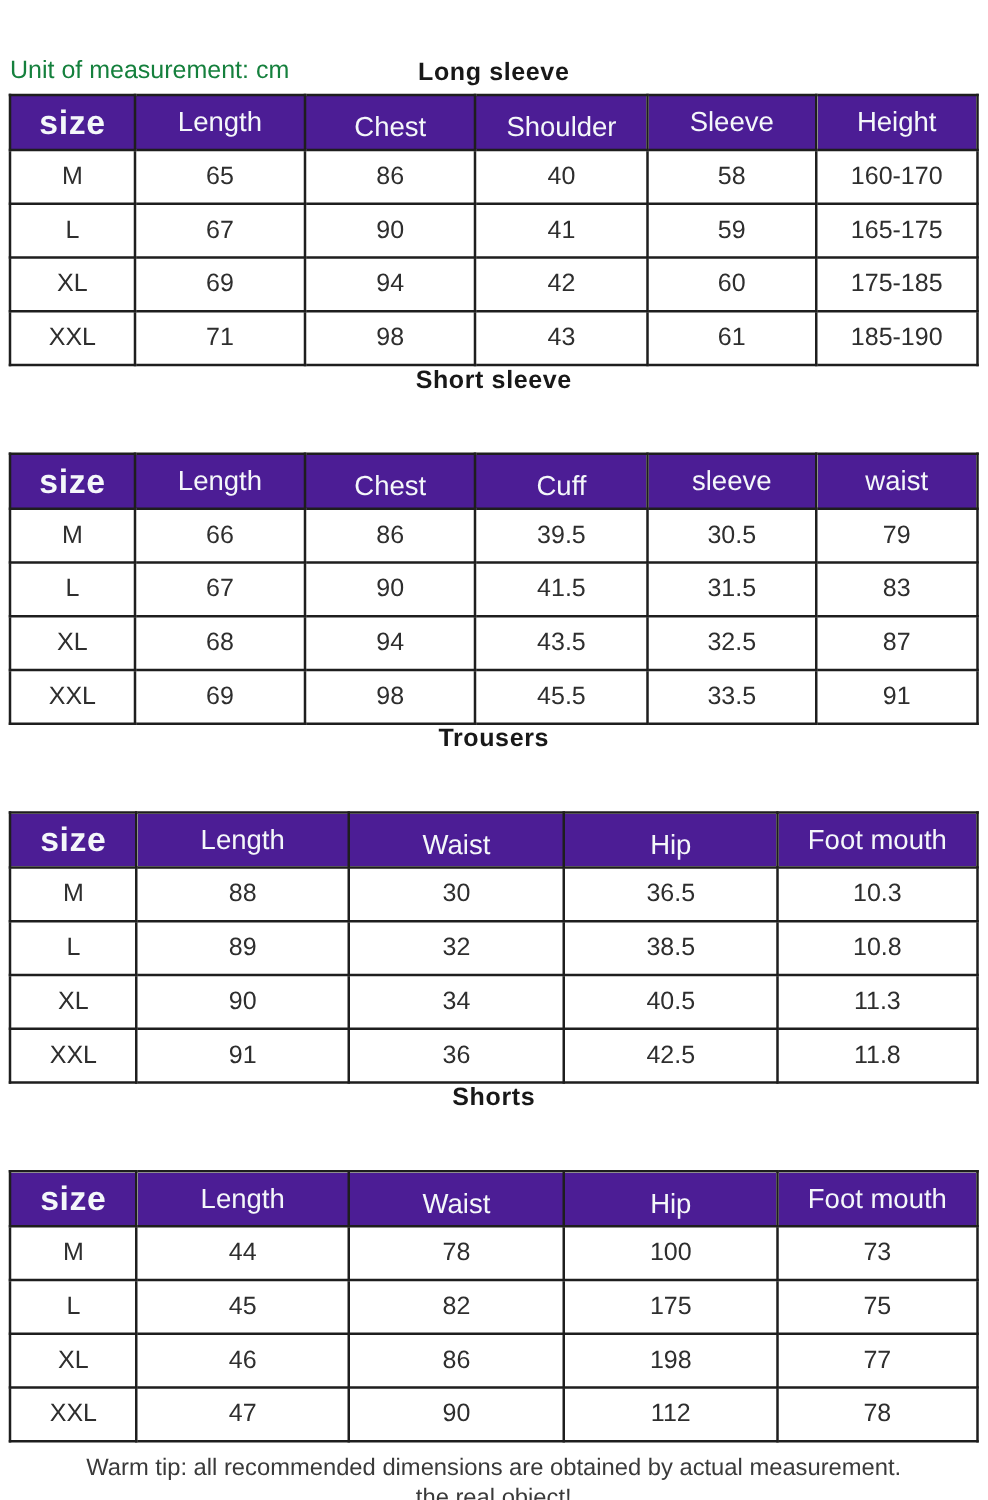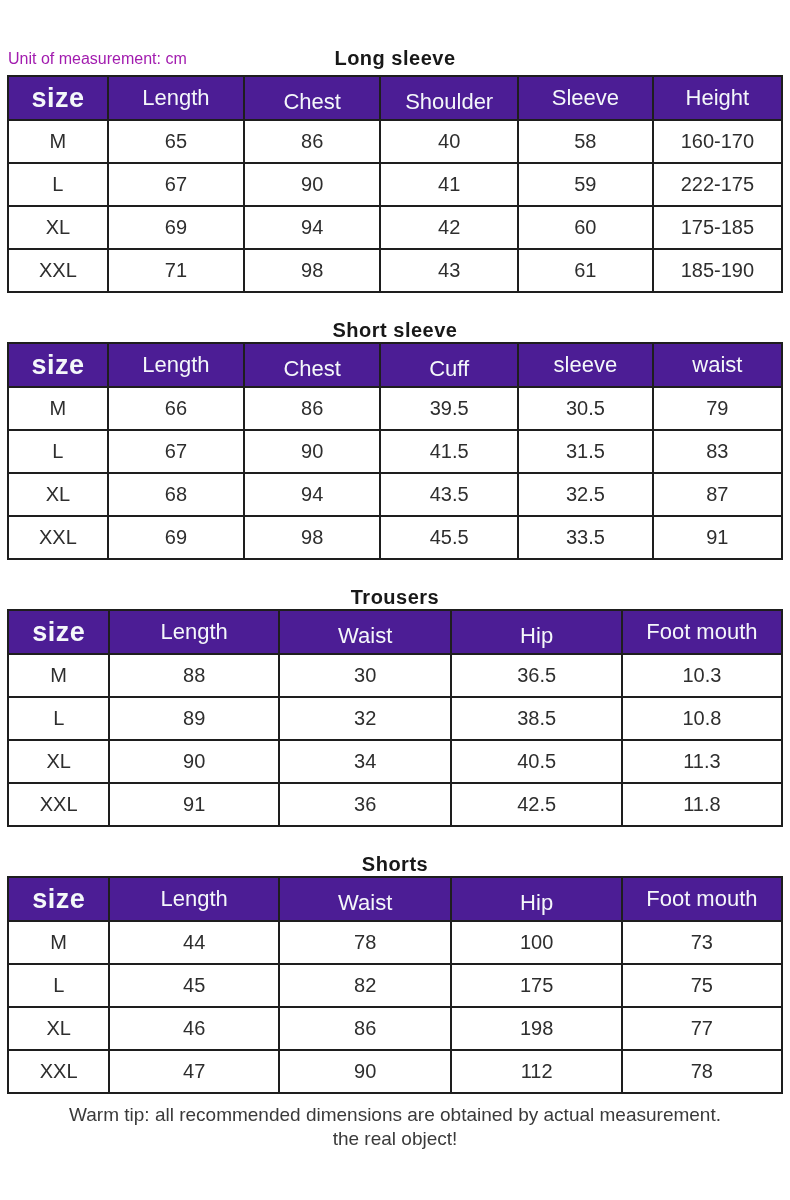--- a/index.html
+++ b/index.html
@@ -11,43 +11,43 @@
   .sheet {
     width: 790px;
     height: 1200px;
     box-sizing: border-box;
     padding: 0 7px;
     background: #ffffff;
     overflow: hidden;
   }
   .title-row {
     position: relative;
-    height: 49px;
+    height: 69px;
     display: flex;
-    align-items: flex-end;
+    align-items: flex-start;
     justify-content: center;
   }
   .sec-0 .title-row {
     height: 75px;
     align-items: flex-end;
   }
   .sec-0 .table-title { padding-bottom: 5px; }
   .table-title {
     margin: 0;
     font-size: 20px;
     font-weight: bold;
     color: #181818;
     letter-spacing: 0.5px;
   }
   .unit-note {
     position: absolute;
     left: 1px;
     bottom: 7px;
-    font-size: 16px;
-    color: #a21caf;
+    font-size: 20px;
+    color: #15803d;
     white-space: nowrap;
   }
   table.size-table {
     width: 100%;
     border-collapse: collapse;
     table-layout: fixed;
   }
   .size-table th, .size-table td {
     border: 2px solid #1e1e1e;
     text-align: center;
@@ -128,21 +128,21 @@
               <td>40</td>
               <td>58</td>
               <td>160-170</td>
             </tr>
             <tr>
               <td>L</td>
               <td>67</td>
               <td>90</td>
               <td>41</td>
               <td>59</td>
-              <td>222-175</td>
+              <td>165-175</td>
             </tr>
             <tr>
               <td>XL</td>
               <td>69</td>
               <td>94</td>
               <td>42</td>
               <td>60</td>
               <td>175-185</td>
             </tr>
             <tr>

